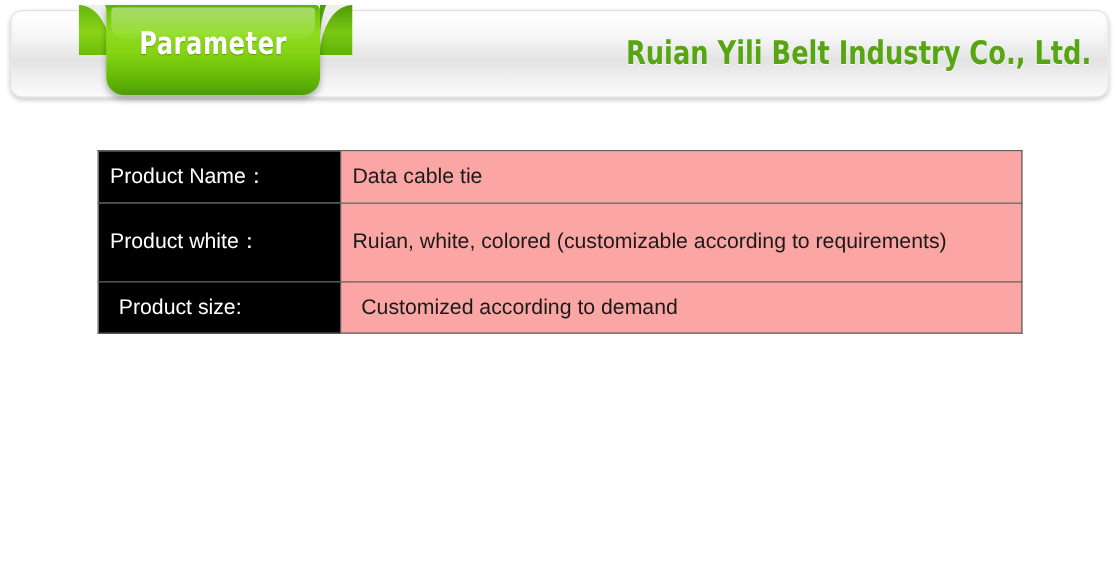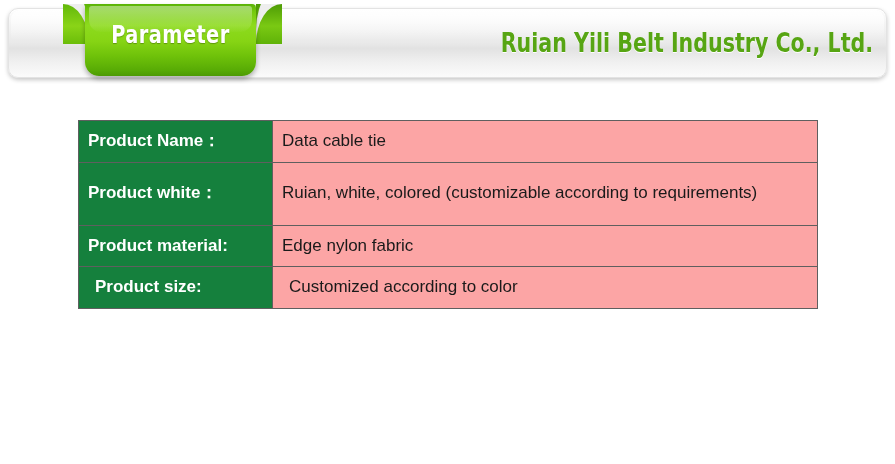--- a/index.html
+++ b/index.html
@@ -193,24 +193,23 @@
     table-layout: fixed;
   }
   #param-table td {
     border: 1px solid #5f5f5f;
     vertical-align: middle;
     font-size: 17px;
     line-height: 1.45;
   }
   #param-table td.label-cell {
     width: 184px;
-    background: #15803d;
+    background: #000000;
     color: #ffffff;
     padding: 8px 0 8px 9px;
-    font-weight: bold;
   }
   #param-table td.value-cell {
     background: #fca5a5;
     color: #1a1a1a;
     padding: 8px 10px 8px 9px;
   }
   #param-table tr.row-name td { height: 20px; }
   #param-table tr.row-color td { height: 46px; }
   #param-table tr.row-material td { height: 22px; }
   #param-table tr.row-size td { height: 22px; padding-left: 16px; }
@@ -239,22 +238,18 @@
 <table id="param-table">
   <tbody>
     <tr class="row-name">
       <td class="label-cell">Product Name：</td>
       <td class="value-cell">Data cable tie</td>
     </tr>
     <tr class="row-color">
       <td class="label-cell">Product white：</td>
       <td class="value-cell">Ruian, white, colored (customizable according to requirements)</td>
     </tr>
-    <tr class="row-material">
-      <td class="label-cell">Product material:</td>
-      <td class="value-cell">Edge nylon fabric</td>
-    </tr>
     <tr class="row-size">
       <td class="label-cell">Product size:</td>
-      <td class="value-cell">Customized according to color</td>
+      <td class="value-cell">Customized according to demand</td>
     </tr>
   </tbody>
 </table>
 
 </body></html>

